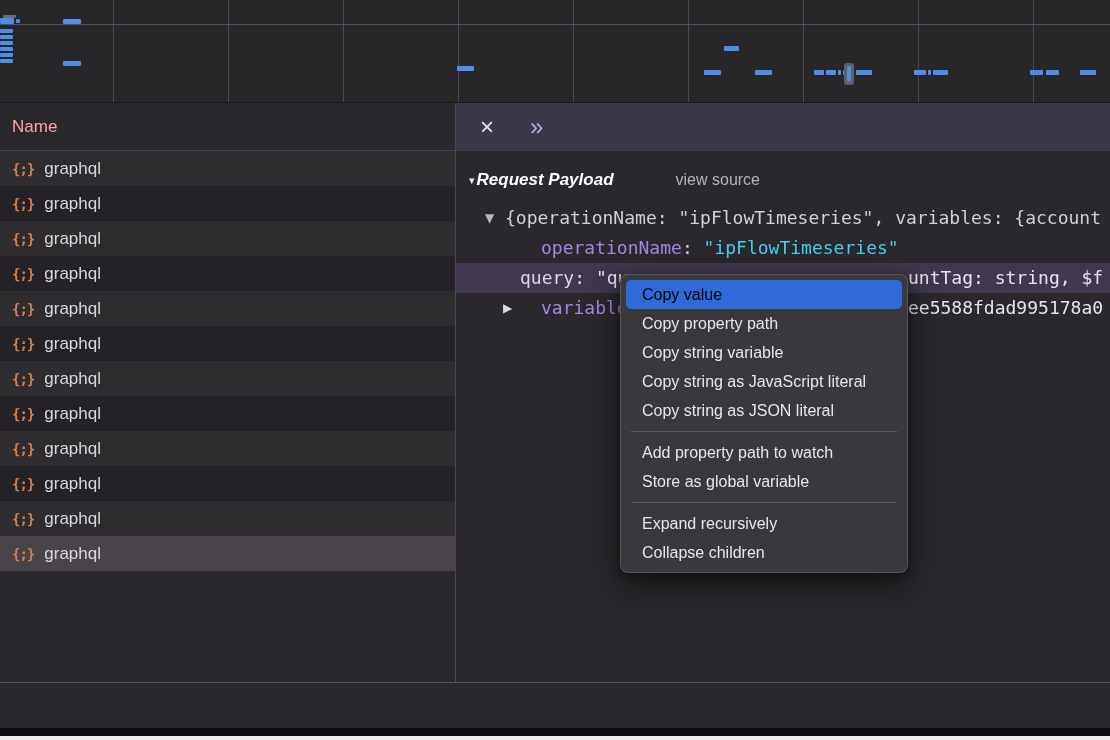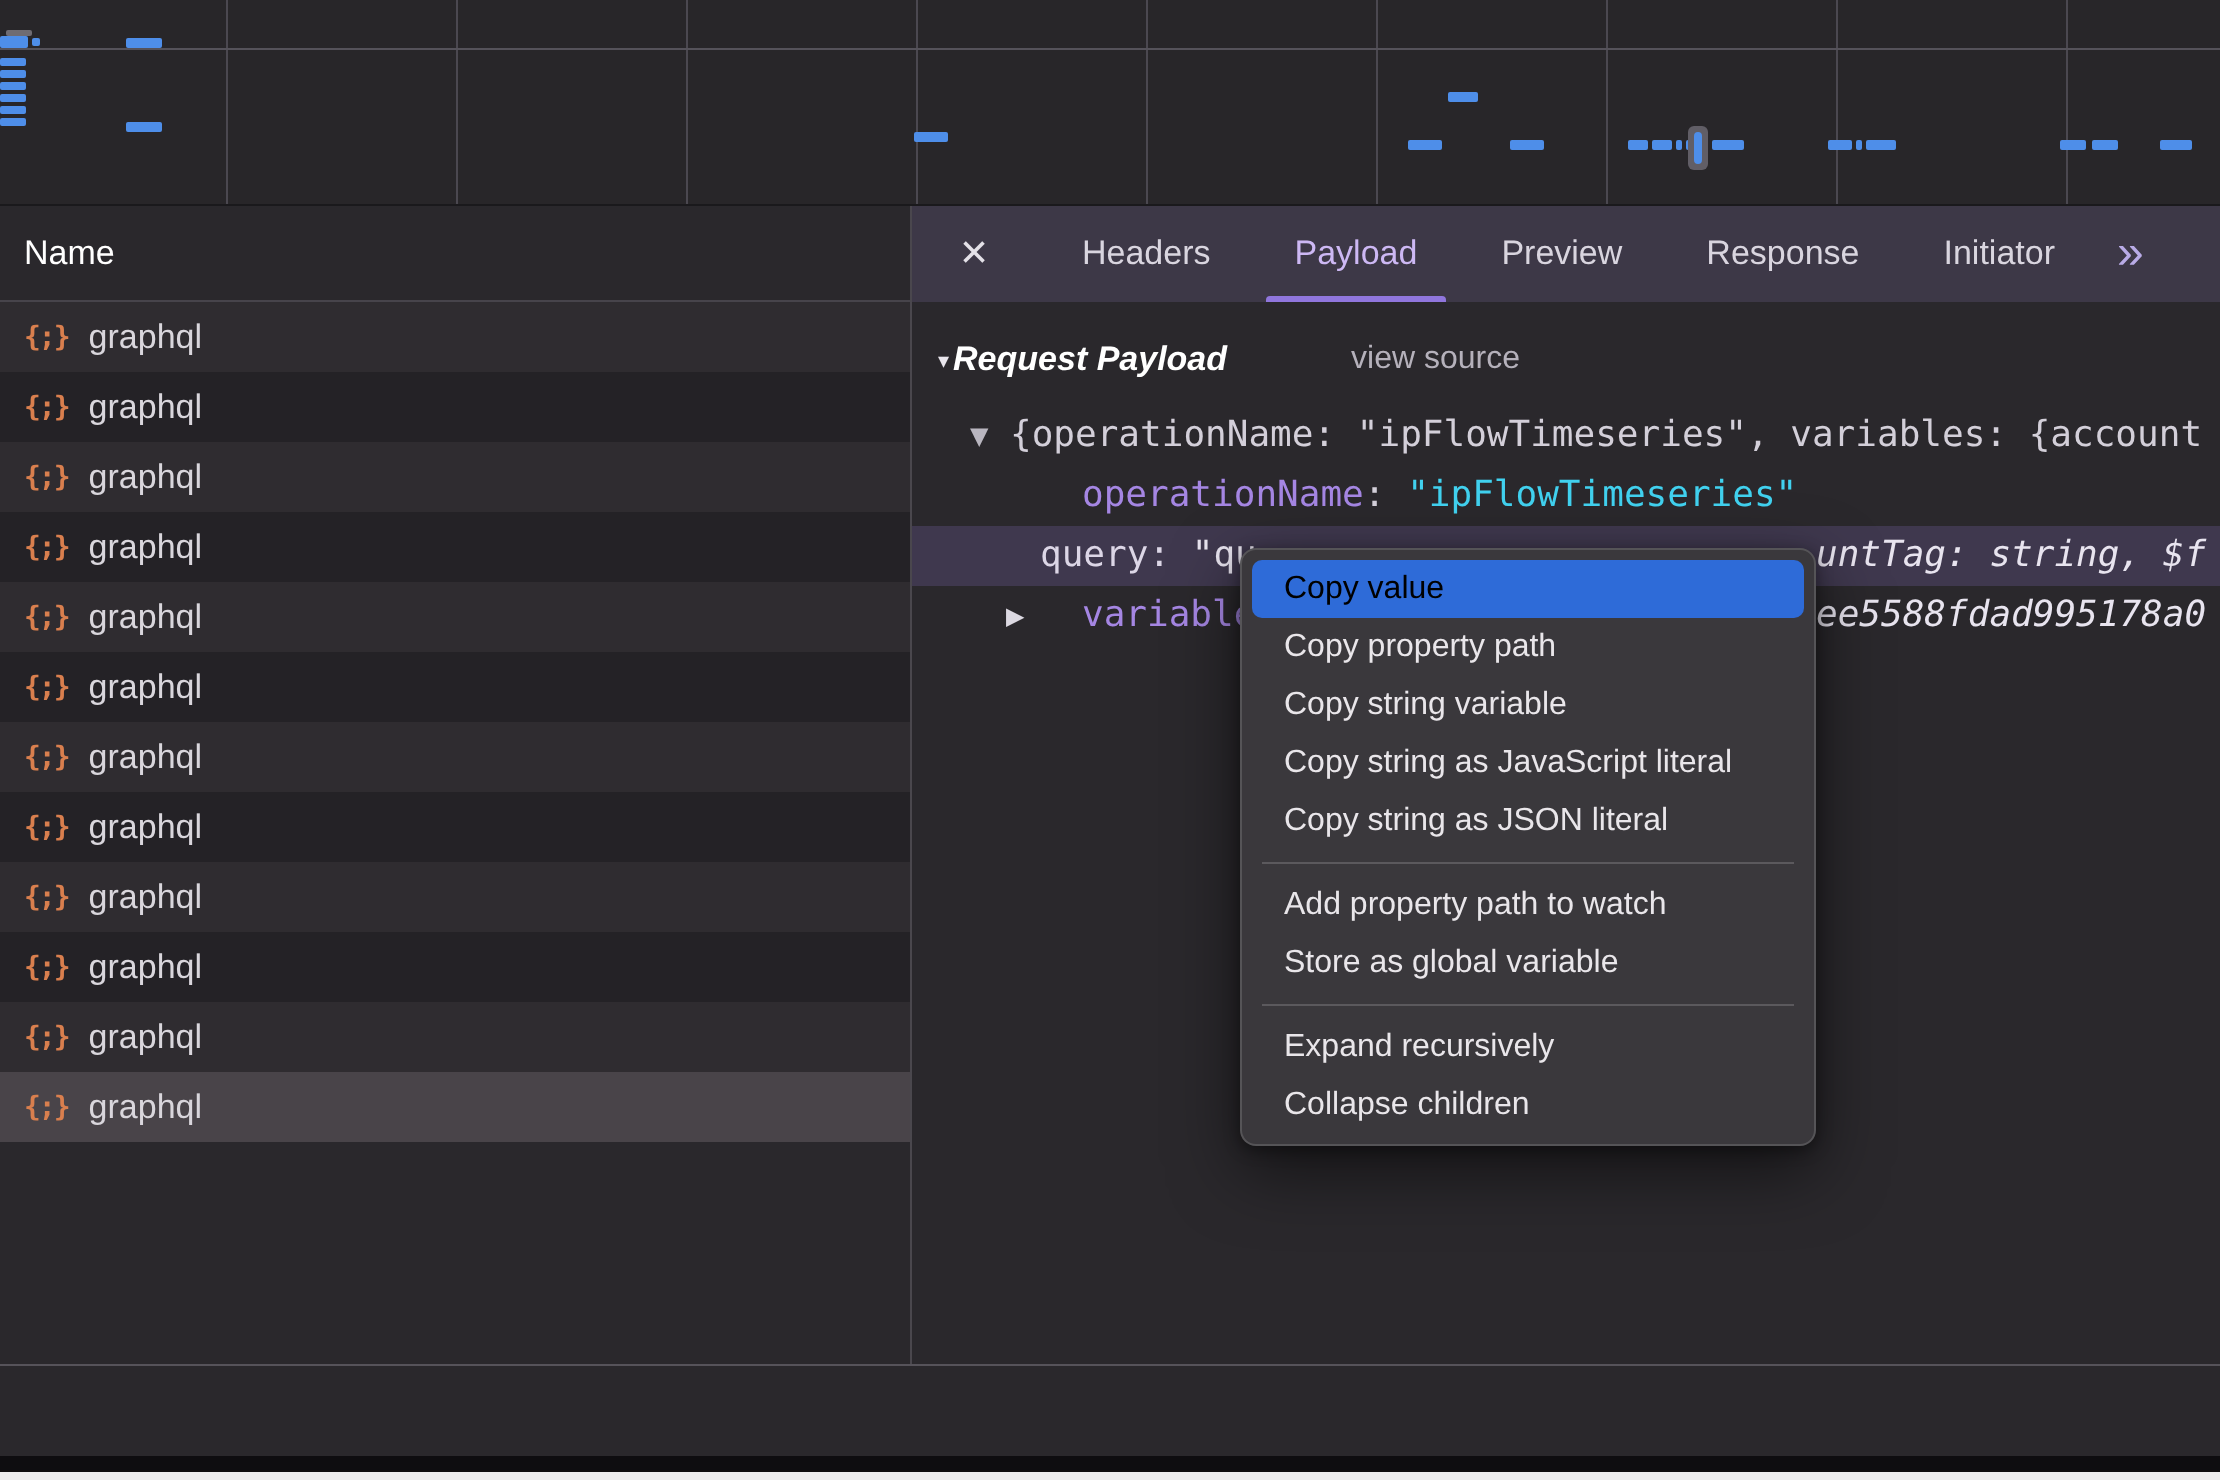--- a/index.html
+++ b/index.html
@@ -12,21 +12,21 @@
     background:#282629; border-bottom:1px solid #1a191c; overflow:hidden; }
   .gridline { position:absolute; top:0; width:1px; height:103px; background:#4b4850; }
   .ov-hline { position:absolute; left:0; top:24px; width:1110px; height:1px; background:#55525a; }
   .ov-bar { position:absolute; border-radius:1px; }
   .ov-marker { position:absolute; background:#615e66; border-radius:3px; }
   .ov-marker-inner { position:absolute; border-radius:2px; }
 
   
   .name-col-header { position:absolute; left:0; top:103px; width:455px; height:48px;
     background:#2a282c; border-bottom:1px solid #47444b; display:flex; align-items:center;
-    padding-left:12px; color:#ffffff; font-size:17px; }
+    padding-left:12px; color:#fca5a5; font-size:17px; }
   .net-rows { position:absolute; left:0; top:151px; width:455px; }
   .net-row { height:35px; display:flex; align-items:center; padding-left:12px; }
   .net-row.even { background:#2f2c30; }
   .net-row.odd  { background:#242226; }
   .net-row.selected { background:#494449; }
   .json-icon { font-family:"DejaVu Sans Mono",monospace; font-weight:bold; font-size:14px;
     color:#d97f4e; letter-spacing:-1px; margin-right:10px; }
   .net-row-label { color:#d9d6dc; font-size:17px; }
   .v-separator { position:absolute; left:455px; top:103px; width:1px; height:625px; background:#4a474d; }
 
@@ -54,21 +54,21 @@
   .tree-row.selected { background:#3f384e; }
   .tw-arrow { position:absolute; left:29px; font-size:12px; color:#b9b6c0;
     font-family:"DejaVu Sans",sans-serif; }
   .tw-arrow.indent { left:47px; color:#dcd9e2; }
   .tree-text-preview { position:absolute; left:49px; }
   .tree-text { position:absolute; left:64px; }
   .k-purple { color:#a586e3;margin-left:21px; }
   .k-plain  { color:#dcd6e6; }
   .v-cyan   { color:#41d1ef; }
   .v-plain  { color:#e8e4ef; }
-  .fragment { position:absolute; left:452px;font-style:italic; }
+  .fragment { position:absolute; left:452px; }
 
   
   .bottom-sep { position:absolute; left:0; top:682px; width:1110px; height:1px; background:#56535a; }
   .footer { position:absolute; left:0; top:683px; width:1110px; height:45px; background:#2a282c; }
   .black-bar { position:absolute; left:0; top:728px; width:1110px; height:8px; background:#0e0d10; }
   .white-edge { position:absolute; left:0; top:736px; width:1110px; height:4px; background:#ededee; }
 
   
   .context-menu { position:absolute; left:620px; top:274px; width:288px; z-index:20;
     background:#3a383c; border:1px solid rgba(255,255,255,0.14); border-radius:8px;
@@ -174,27 +174,20 @@
       </div>
       <div class="net-row odd selected">
         <span class="json-icon">{;}</span>
         <span class="net-row-label">graphql</span>
       </div>
     </div>
   <div class="v-separator"></div>
 
   <div class="tab-bar">
     <div class="close-btn">×</div>
-    <div style="display:flex;height:48px;" id="tabstrip">
-        <div class="tab">Headers</div>
-        <div class="tab active">Payload</div>
-        <div class="tab">Preview</div>
-        <div class="tab">Response</div>
-        <div class="tab">Initiator</div>
-      </div>
     <div class="overflow-btn">»</div>
   </div>
 
   <div class="payload-body">
     <div class="section-header">
       <span class="section-arrow">▾</span>
       <span class="section-title">Request Payload</span>
       <span class="view-source">view source</span>
     </div>
     <div class="tree">

